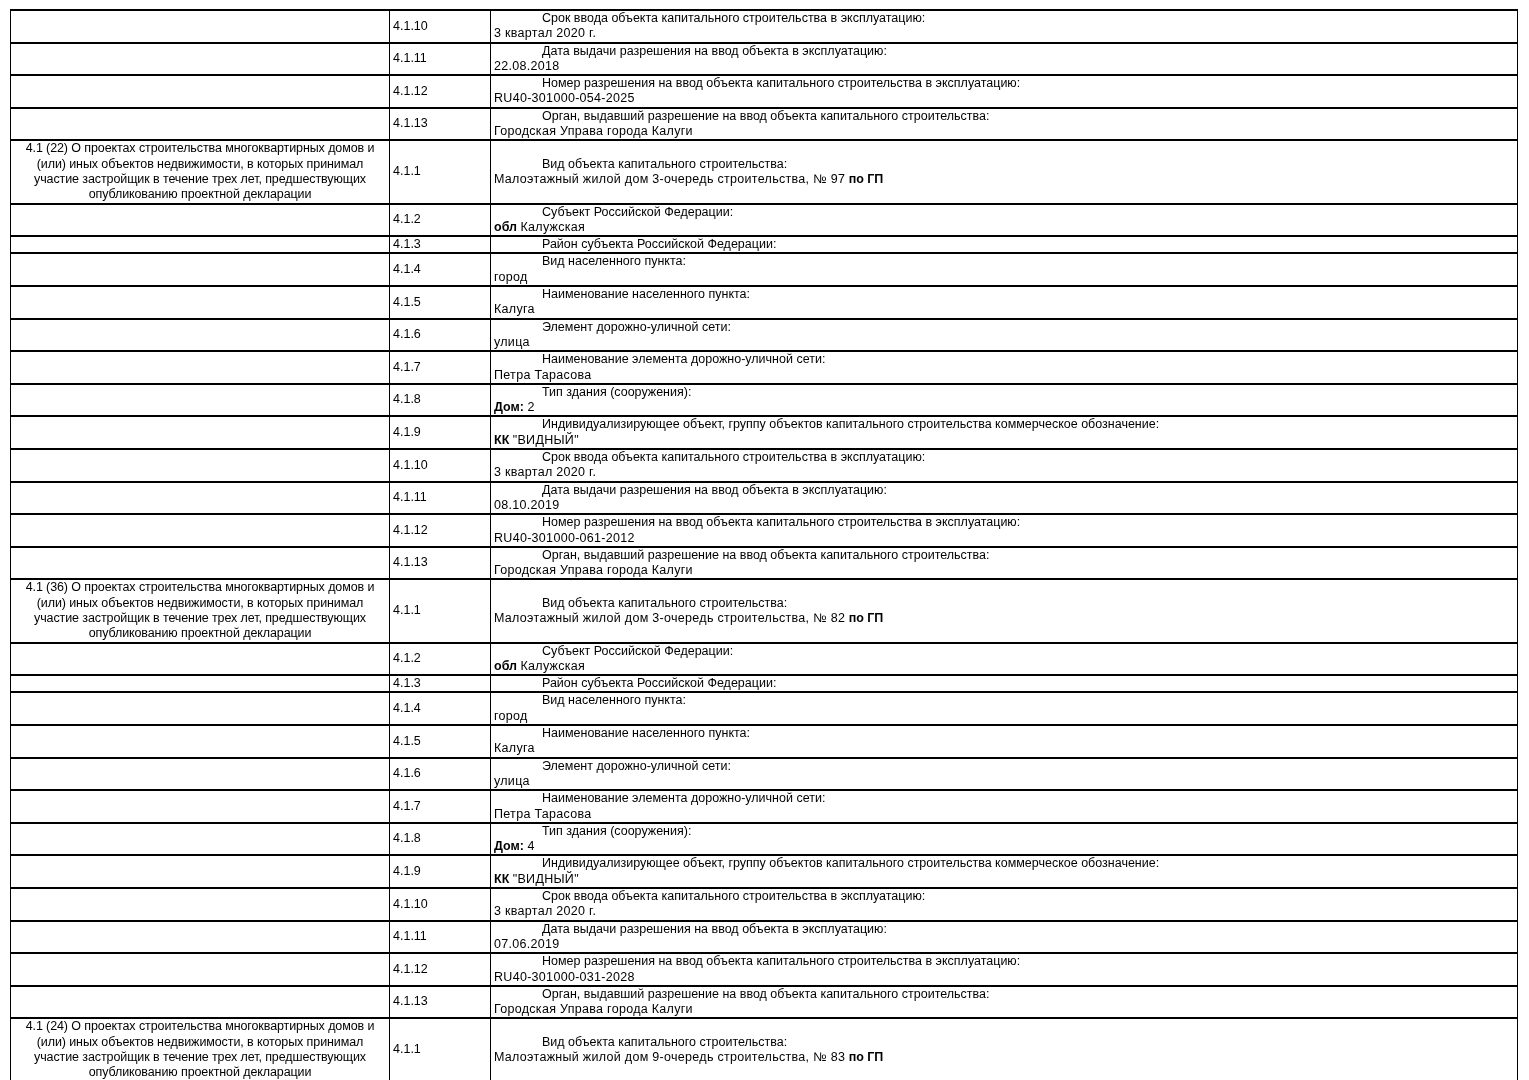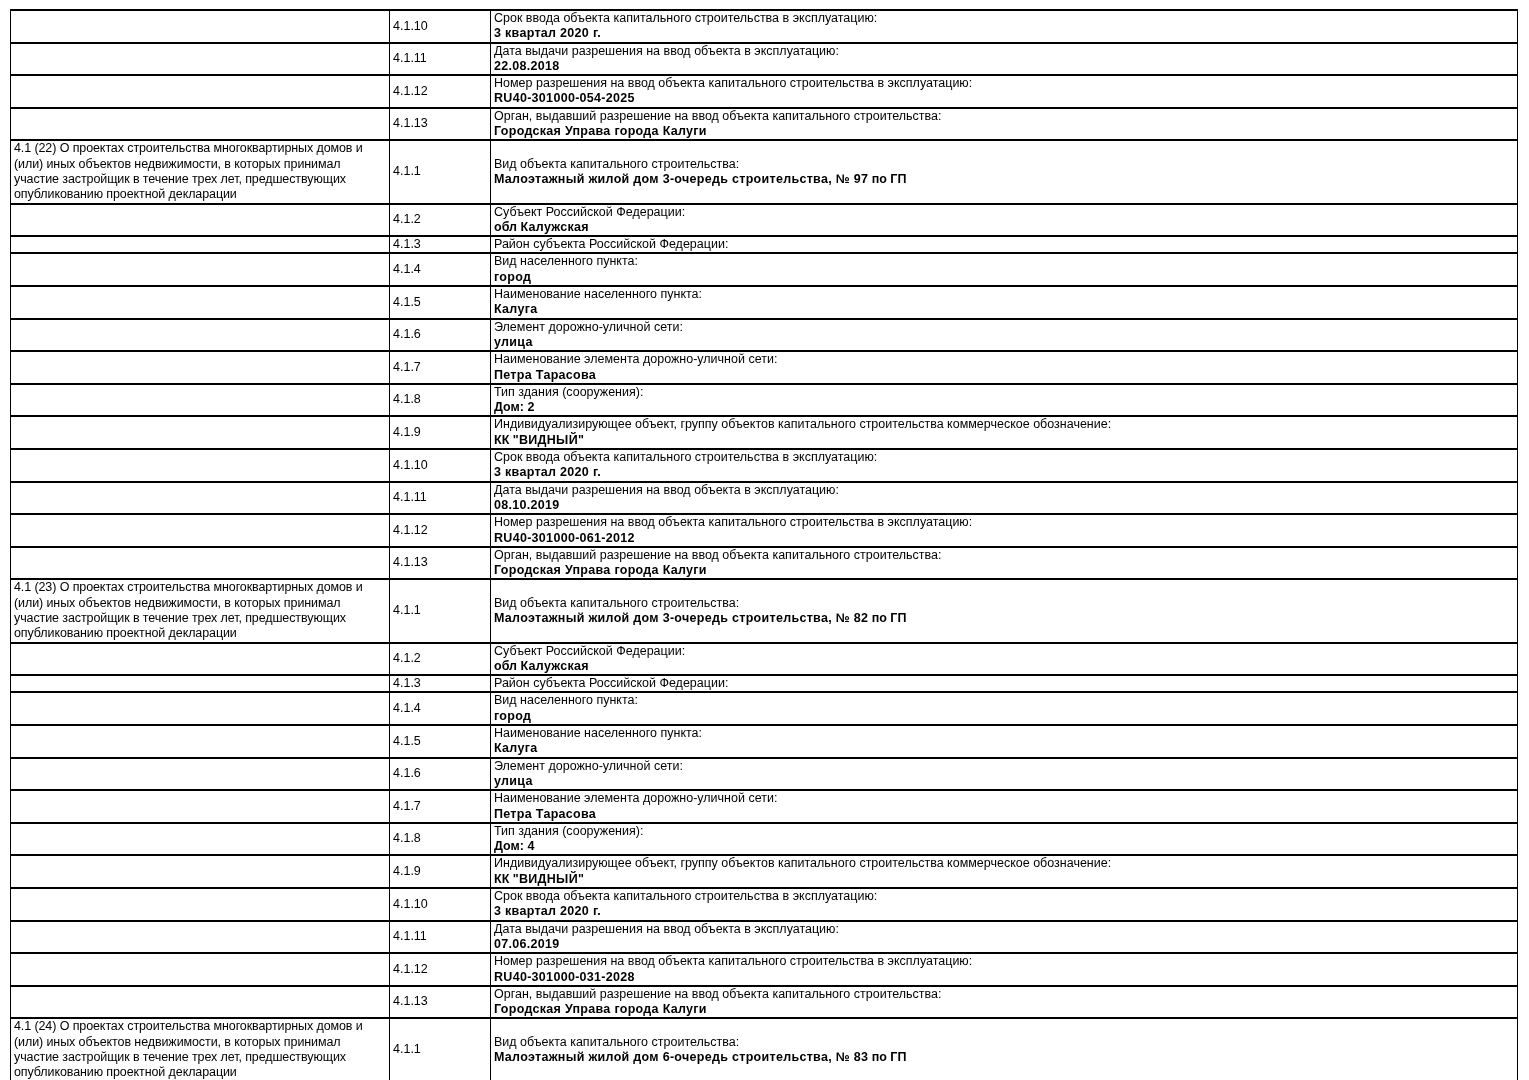--- a/index.html
+++ b/index.html
@@ -27,26 +27,26 @@
     border-left: 1px solid #000;
     border-right: 1px solid #000;
     border-top: 2px solid #000;
     border-bottom: 2px solid #000;
     padding: 0 3px 0 3px;
     vertical-align: middle;
     font-size: 12.5px;
     line-height: 15.3px;
     overflow: hidden;
   }
-  td.c1 { vertical-align: top; }
+  td.c1 { vertical-align: top; text-align: center; }
   td.c1 .section { letter-spacing: -0.1px; }
   td.c2 { vertical-align: middle; }
-  td.c3 .label  { white-space: nowrap; }
+  td.c3 .label  { white-space: nowrap; margin-left: 48px; }
   td.c3 .value  { white-space: nowrap; }
-  td.c3 .value .b { font-weight: bold; letter-spacing: 0.3px; }
+  td.c3 .value .b { font-weight: normal; letter-spacing: 0.3px; }
   td.c3 .value .pre, td.c3 .value .post { font-weight: bold; }
 </style>
 </head>
 <body>
 
 <div class="page">
   <table class="decl">
     <colgroup>
       <col style="width:379px">
       <col style="width:101px">
@@ -269,21 +269,21 @@
       <span>4.1.13</span>
     </td>
     <td class="c3">
       <div class="label">Орган, выдавший разрешение на ввод объекта капитального строительства:</div>
       <div class="value"><span class="pre"></span><span class="b">Городская Управа города Калуги</span><span class="post"></span></div>
     </td>
   </tr>
 
   <tr>
     <td class="c1">
-      <div class="section">4.1 (23) О проектах строительства многоквартирных домов и (или) иных объектов недвижимости, в которых принимал участие застройщик в течение трех лет, предшествующих опубликованию проектной декларации</div>
+      <div class="section">4.1 (36) О проектах строительства многоквартирных домов и (или) иных объектов недвижимости, в которых принимал участие застройщик в течение трех лет, предшествующих опубликованию проектной декларации</div>
     </td>
     <td class="c2">
       <span>4.1.1</span>
     </td>
     <td class="c3">
       <div class="label">Вид объекта капитального строительства:</div>
       <div class="value"><span class="pre"></span><span class="b">Малоэтажный жилой дом 3-очередь строительства, № 82</span><span class="post"> по ГП</span></div>
     </td>
   </tr>
 
@@ -445,18 +445,18 @@
 
   <tr>
     <td class="c1">
       <div class="section">4.1 (24) О проектах строительства многоквартирных домов и (или) иных объектов недвижимости, в которых принимал участие застройщик в течение трех лет, предшествующих опубликованию проектной декларации</div>
     </td>
     <td class="c2">
       <span>4.1.1</span>
     </td>
     <td class="c3">
       <div class="label">Вид объекта капитального строительства:</div>
-      <div class="value"><span class="pre"></span><span class="b">Малоэтажный жилой дом 6-очередь строительства, № 83</span><span class="post"> по ГП</span></div>
+      <div class="value"><span class="pre"></span><span class="b">Малоэтажный жилой дом 9-очередь строительства, № 83</span><span class="post"> по ГП</span></div>
     </td>
   </tr>
 </tbody>
   </table>
 </div>
 
 </body></html>

